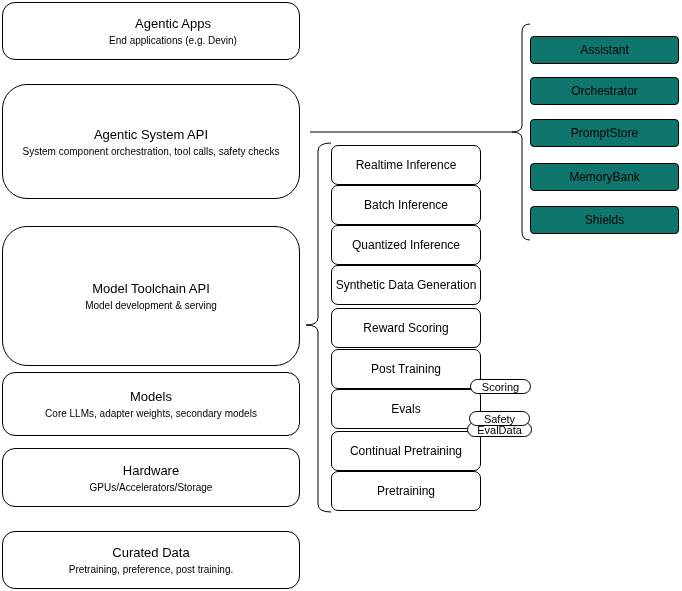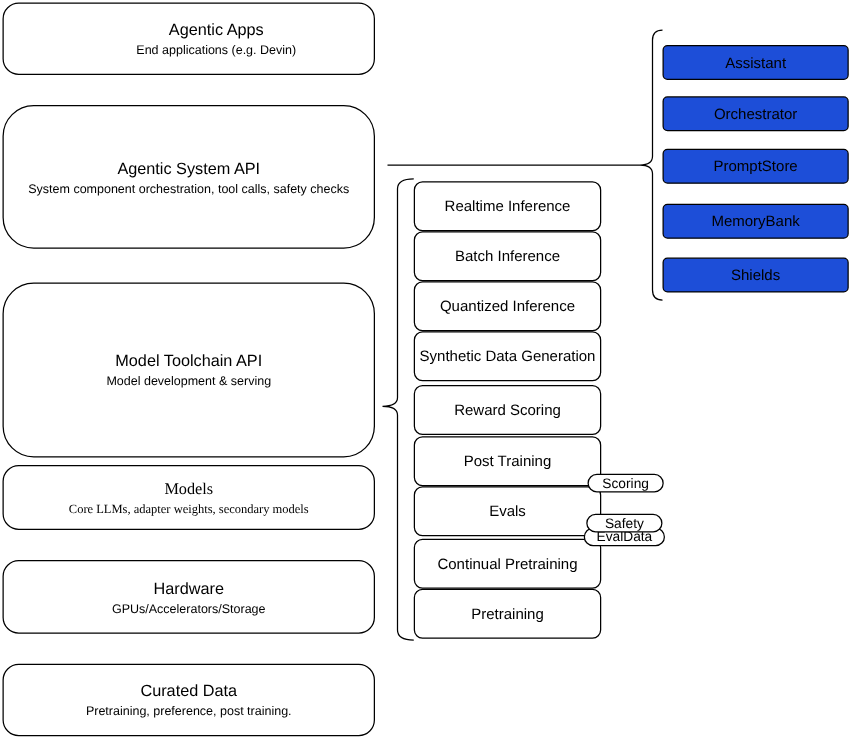--- a/index.html
+++ b/index.html
@@ -63,21 +63,21 @@
     font-size: 12px;
     white-space: nowrap;
   }
   .component-box {
     position: absolute;
     left: 530px;
     width: 149px;
     height: 28px;
     border: 1px solid #000000;
     border-radius: 4px;
-    background: #1d4ed8;
+    background: #0f766e;
     box-sizing: border-box;
     display: flex;
     align-items: center;
     justify-content: center;
     font-size: 12px;
     white-space: nowrap;
   }
   .tag-pill {
     position: absolute;
     border: 1px solid #000000;
@@ -110,21 +110,21 @@
   <div class="layer-box" style="top:84px; height:115px; border-radius:25px;">
     <div class="layer-title">Agentic System API</div>
     <div class="layer-sub">System component orchestration, tool calls, safety checks</div>
   </div>
 
   <div class="layer-box" style="top:226px; height:140px; border-radius:25px;">
     <div class="layer-title">Model Toolchain API</div>
     <div class="layer-sub">Model development &amp; serving</div>
   </div>
 
-  <div class="layer-box" style="top:372px; height:52px; border-radius:13px;font-family:Liberation Serif, serif;">
+  <div class="layer-box" style="top:372px; height:64px; border-radius:13px;">
     <div class="layer-title">Models</div>
     <div class="layer-sub">Core LLMs, adapter weights, secondary models</div>
   </div>
 
   <div class="layer-box" style="top:448px; height:59px; border-radius:13px;">
     <div class="layer-title">Hardware</div>
     <div class="layer-sub">GPUs/Accelerators/Storage</div>
   </div>
 
   <div class="layer-box" style="top:531px; height:58px; border-radius:13px;">

